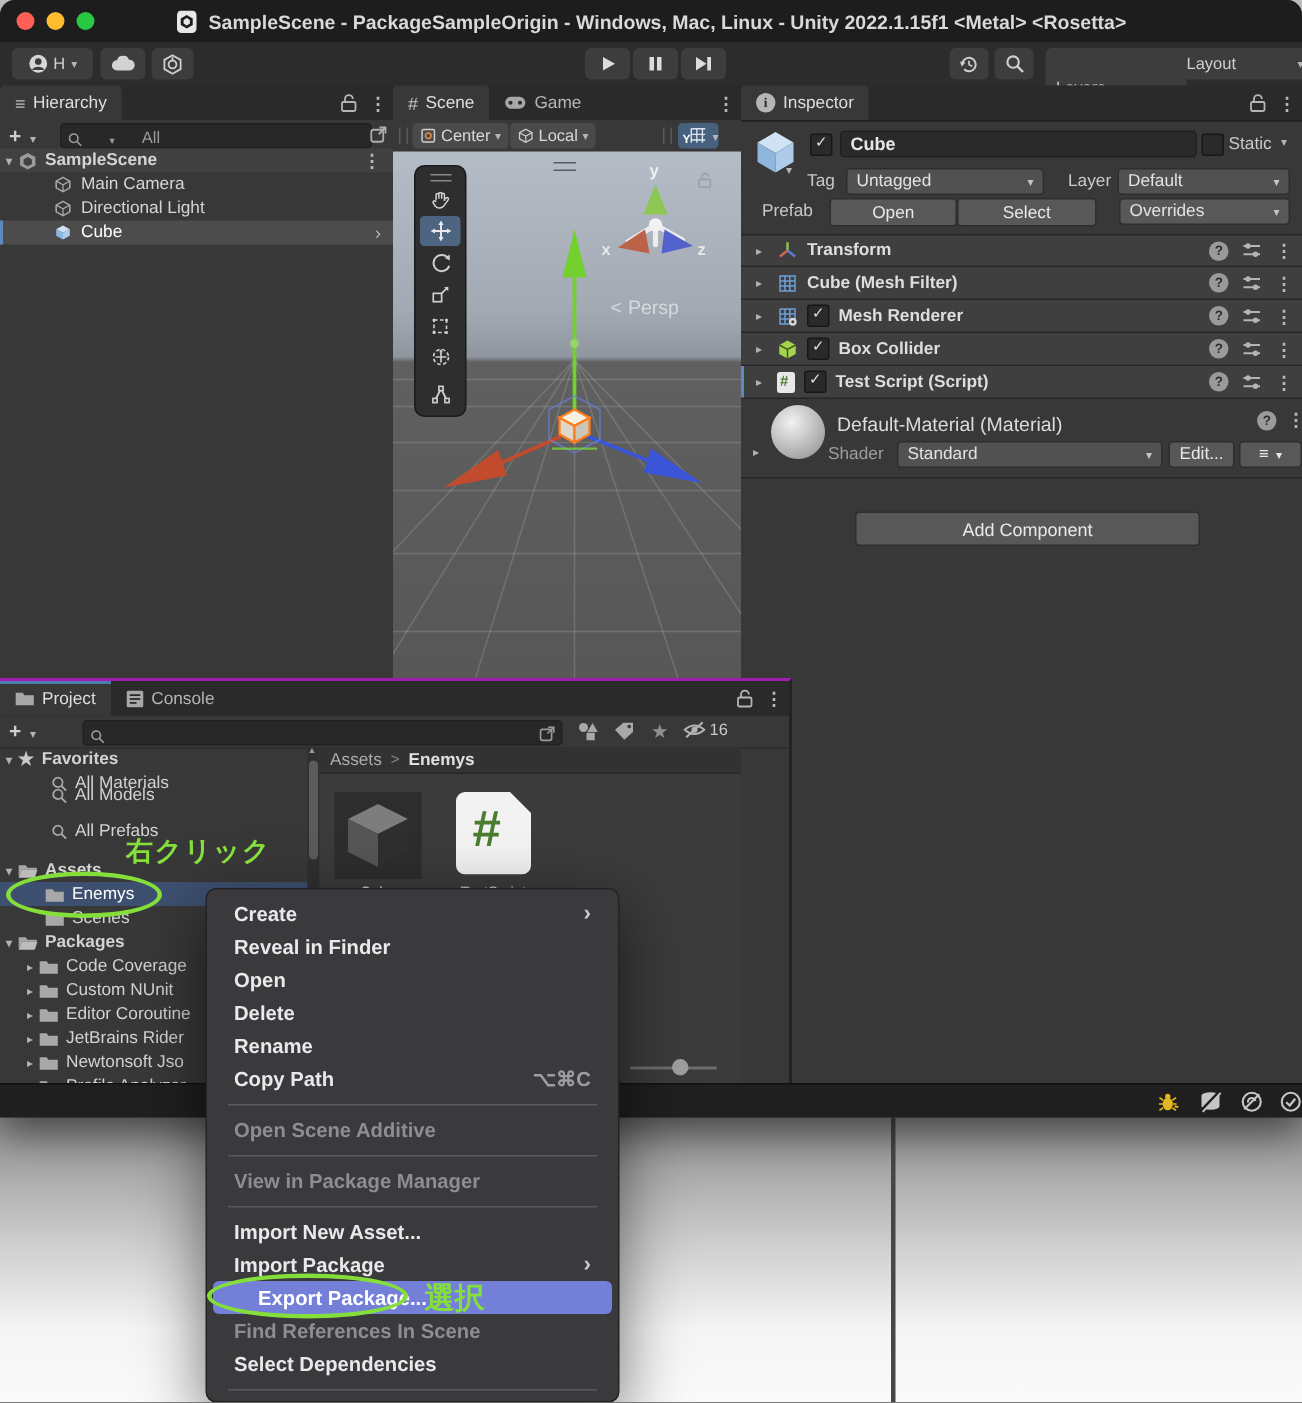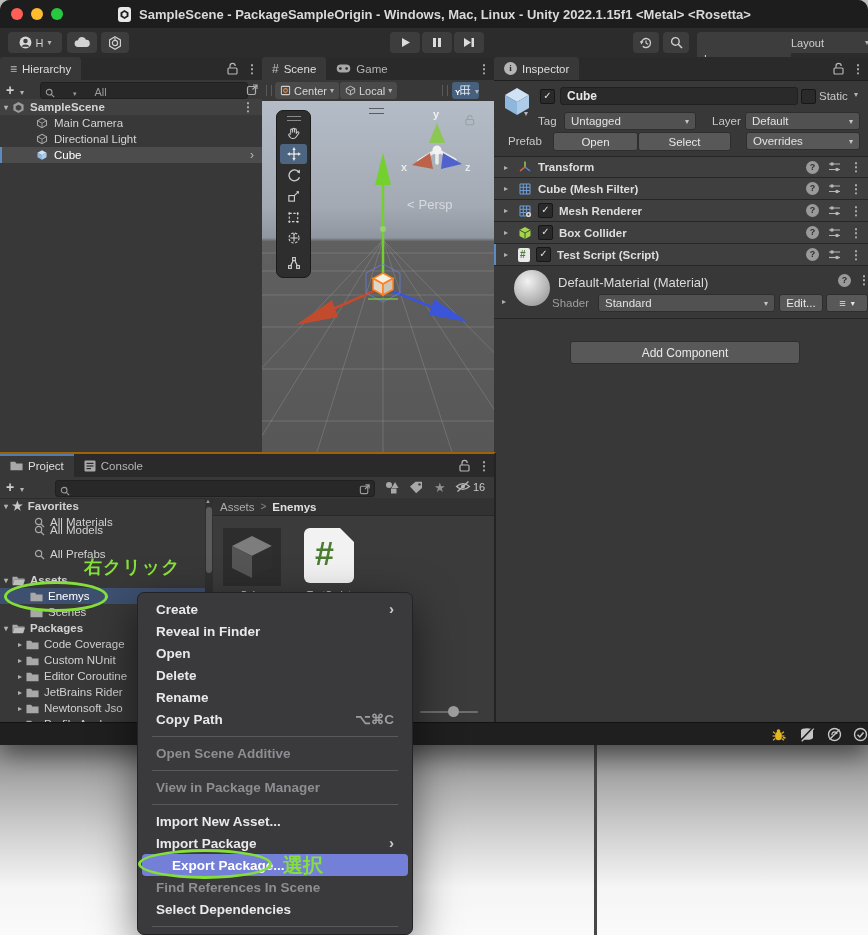--- a/index.html
+++ b/index.html
@@ -621,21 +621,21 @@
         <span style="font-size:8px;">▾</span>
       </div>
 
       <div class="abs" style="left:0;top:261px;width:374px;height:1px;background:#262626;"></div>
 
       <div class="btn" style="left:76px;top:284px;width:228px;height:21px;font-size:12px;">
         <span>Add Component</span>
       </div>
     </div>
 
-    <div class="panel" style="left:0;top:452px;width:494px;height:270px;border-top:2px solid #a16207;border-right:2px solid #232323;">
+    <div class="panel" style="left:0;top:452px;width:494px;height:270px;border-top:2px solid #a21caf;border-right:2px solid #232323;padding-left:32px;">
       <div class="tabbar">
         <div class="tab active" style="position:relative;">
           <div class="abs" style="left:0;top:0;width:100%;height:2px;background:#4f7daf;"></div>
           <svg width="13" height="11" viewBox="0 0 14 11">
             <path d="M0.5 1.5 h5 l1.3 1.8 h6.7 v7.2 h-13z" fill="#a8a8a8"></path>
           </svg>
           <span>Project</span>
         </div>
         <div class="tab">
           <svg width="12" height="12" viewBox="0 0 12 12">

